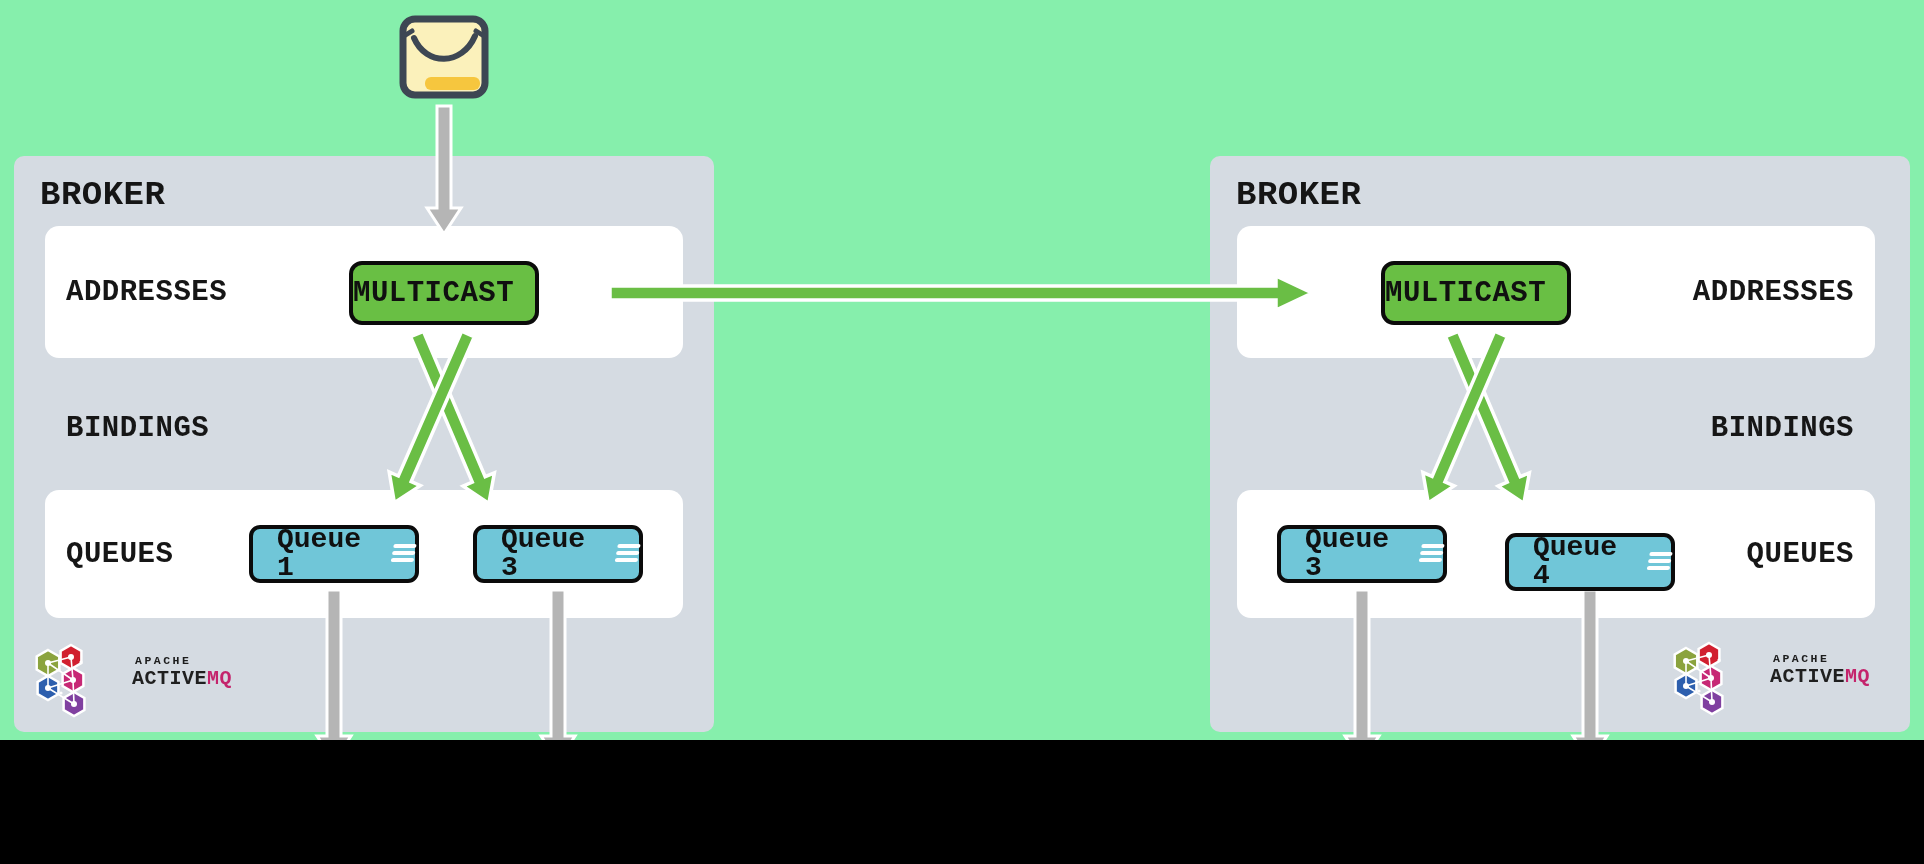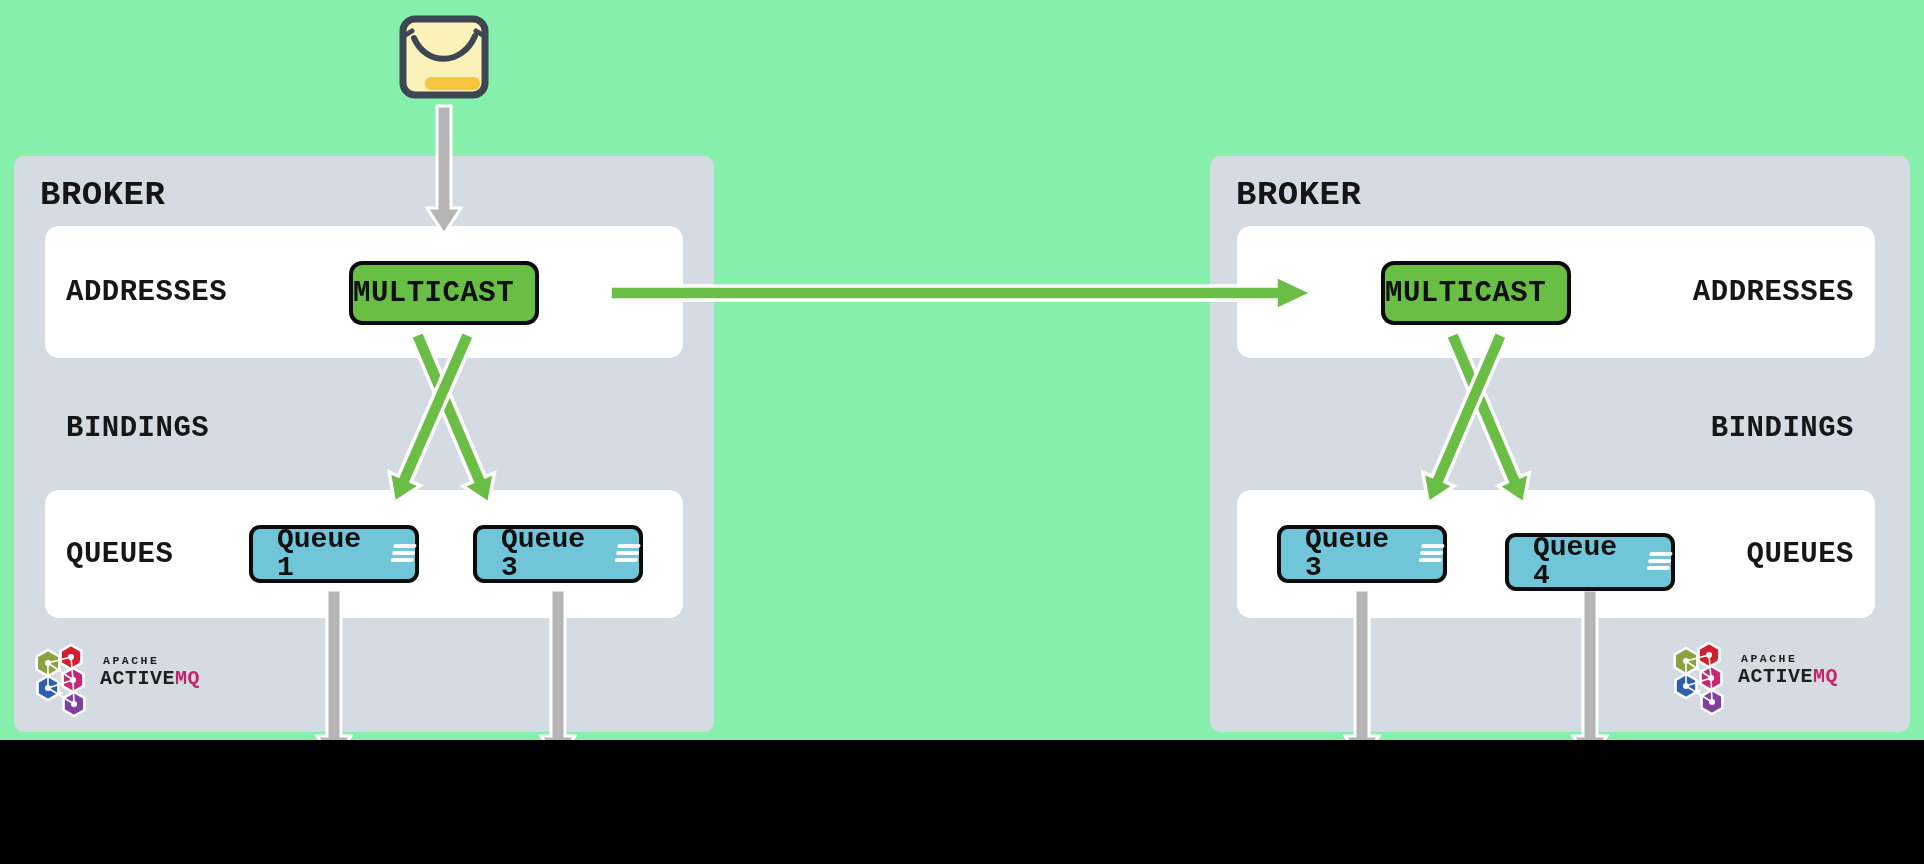--- a/index.html
+++ b/index.html
@@ -51,21 +51,21 @@
   .queue{
     top:525px;width:170px;height:58px;border-radius:11px;background:#70c6d8;
     font-size:28px;gap:4px;padding-left:24px;
   }
   .queue-list-icon{display:inline-block;width:25px;height:22px;transform:skewX(-10deg);margin-left:2px;}
   .queue-list-icon i{display:block;height:4px;background:#ffffff;border-radius:2px;margin-top:3px;}
   .queue-list-icon i:first-child{margin-top:1px;}
 
   
   .activemq-logo{position:absolute;display:flex;align-items:flex-start;gap:8px;}
-  .logo-text{display:flex;flex-direction:column;margin-top:10px;}
+  .logo-text{display:flex;flex-direction:column;margin-top:10px;margin-left:32px;}
   .logo-apache{font-size:11.5px;font-weight:700;color:#1c1c1c;letter-spacing:2.5px;margin-left:3px;}
   .logo-main{font-size:20px;font-weight:800;line-height:1.15;letter-spacing:0.5px;white-space:nowrap;}
   .logo-active{color:#1f1f1f;}
   .logo-mq{color:#c4246c;}
 
   .arrow{position:absolute;}
 </style>
 </head>
 <body>
 

